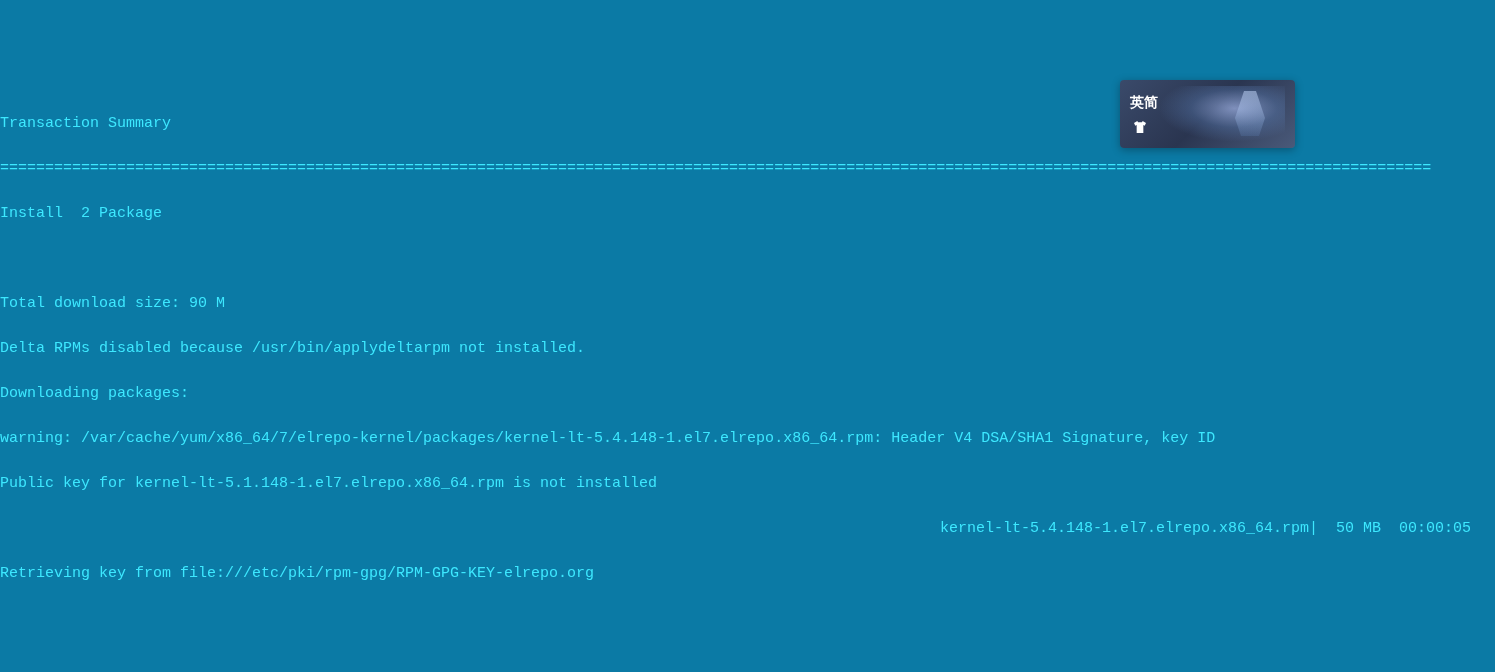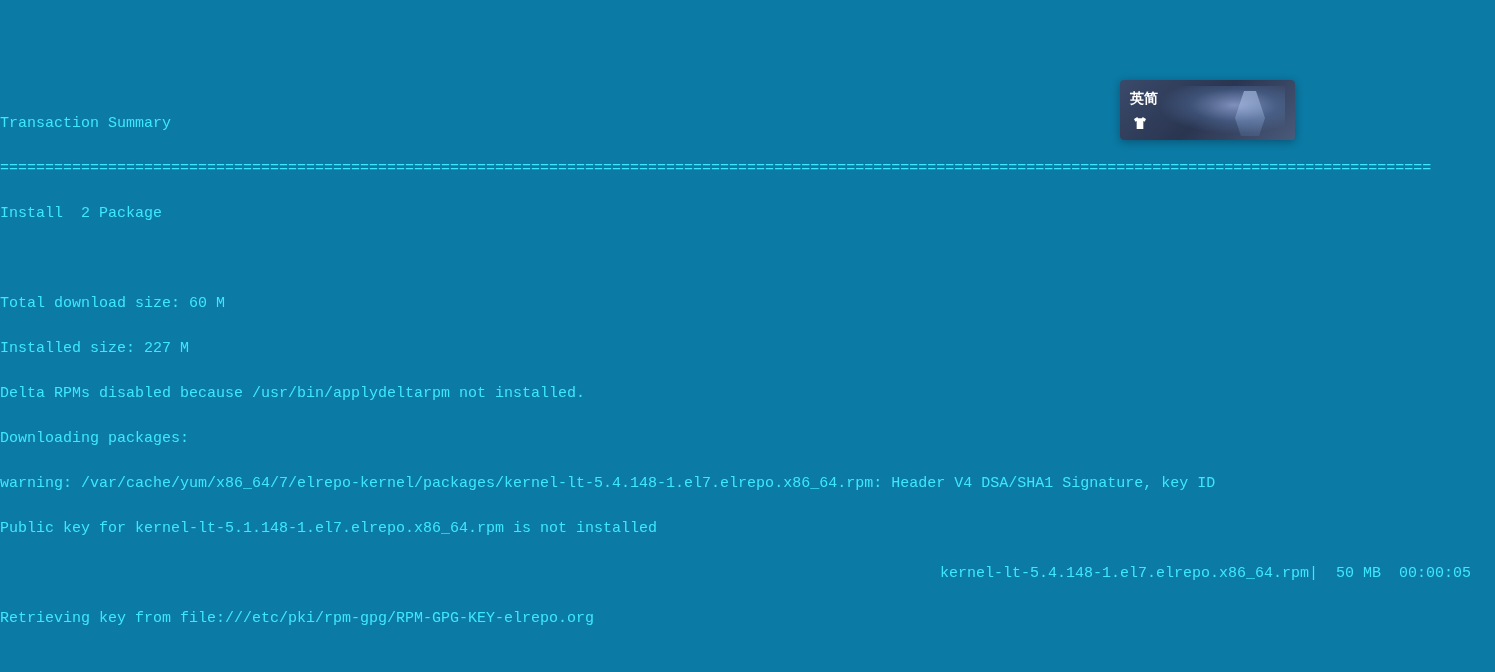--- a/index.html
+++ b/index.html
@@ -34,21 +34,21 @@
       width: 100%;
     }
     .right-side {
       padding-right: 24px;
     }
     .floating-widget {
       position: absolute;
       top: 80px;
       right: 200px;
       width: 175px;
-      height: 60px;
+      height: 68px;
       background: linear-gradient(135deg, #3a4a6a 0%, #2a3550 50%, #4a5a7a 100%);
       border-radius: 4px;
       display: flex;
       align-items: center;
       padding: 6px 10px;
       box-shadow: 0 2px 8px rgba(0,0,0,0.3);
     }
     .widget-text {
       color: #fff;
       font-family: sans-serif;
@@ -88,22 +88,21 @@
 </head>
 <body>
 
 
 
 <div class="terminal">
 <span class="line">Transaction Summary</span>
 <span class="line divider">===============================================================================================================================================================</span>
 <span class="line">Install  2 Package</span>
 <span class="line"> </span>
-<span class="line">Total download size: 60 M</span>
-<span class="line">Installed size: 227 M</span>
+<span class="line">Total download size: 90 M</span>
 <span class="line">Delta RPMs disabled because /usr/bin/applydeltarpm not installed.</span>
 <span class="line">Downloading packages:</span>
 <span class="line">warning: /var/cache/yum/x86_64/7/elrepo-kernel/packages/kernel-lt-5.4.148-1.el7.elrepo.x86_64.rpm: Header V4 DSA/SHA1 Signature, key ID</span>
 <span class="line">Public key for kernel-lt-5.1.148-1.el7.elrepo.x86_64.rpm is not installed</span>
 <span class="line right-align"><span>kernel-lt-5.4.148-1.el7.elrepo.x86_64.rpm</span><span class="right-side">|  50 MB  00:00:05</span></span>
 <span class="line">Retrieving key from file:///etc/pki/rpm-gpg/RPM-GPG-KEY-elrepo.org</span>
 
 
 
 

